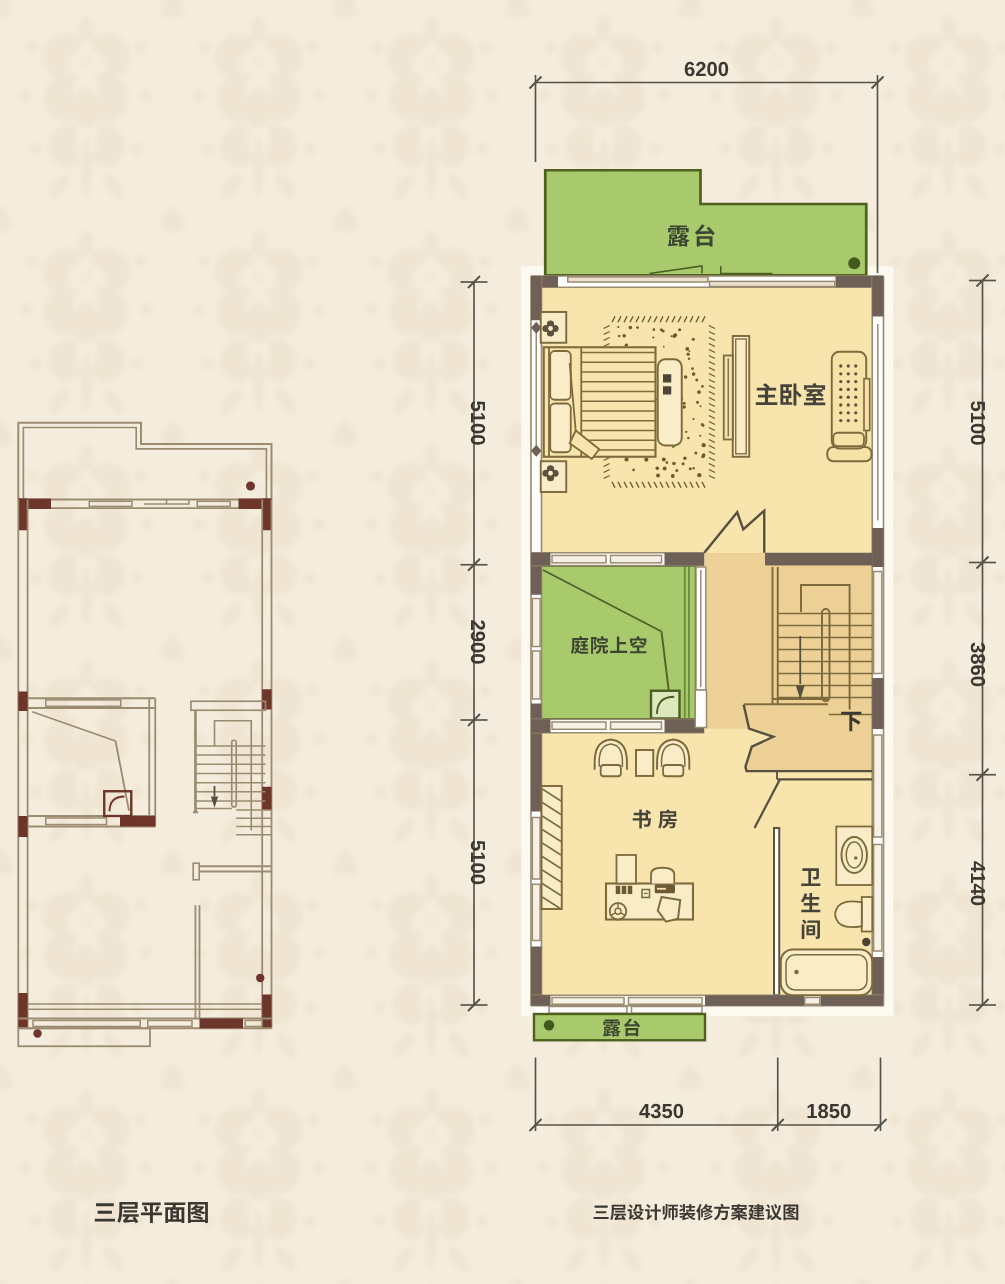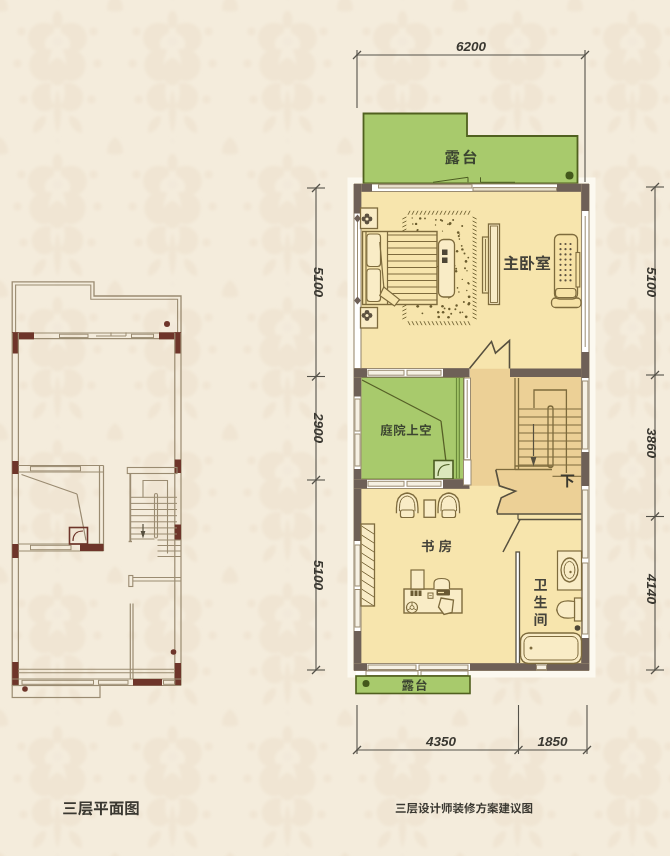--- a/index.html
+++ b/index.html
@@ -1,15 +1,15 @@
 <!DOCTYPE html>
 <html><head><meta charset="utf-8"><title>floorplan</title>
 <style>
 html,body{margin:0;padding:0;background:#f4ecdc;}
-#page{width:670px;height:856px;position:relative;overflow:hidden;font-style:italic;}
+#page{width:670px;height:856px;position:relative;overflow:hidden;}
 </style></head>
 <body>
 <div id="page">
 <svg width="670" height="856" viewBox="0 0 670 856">
 <defs>
         <pattern id="damask" width="115" height="143" patternUnits="userSpaceOnUse">
 <g transform="translate(57.5,71.5)">
 <g fill="#f0e5d3">
 <ellipse cx="0" cy="-52" rx="5" ry="9"></ellipse>
 <path d="M0,-14 C10,-10 13,2 6,11 C3,15 -3,15 -6,11 C-13,2 -10,-10 0,-14 Z"></path>

